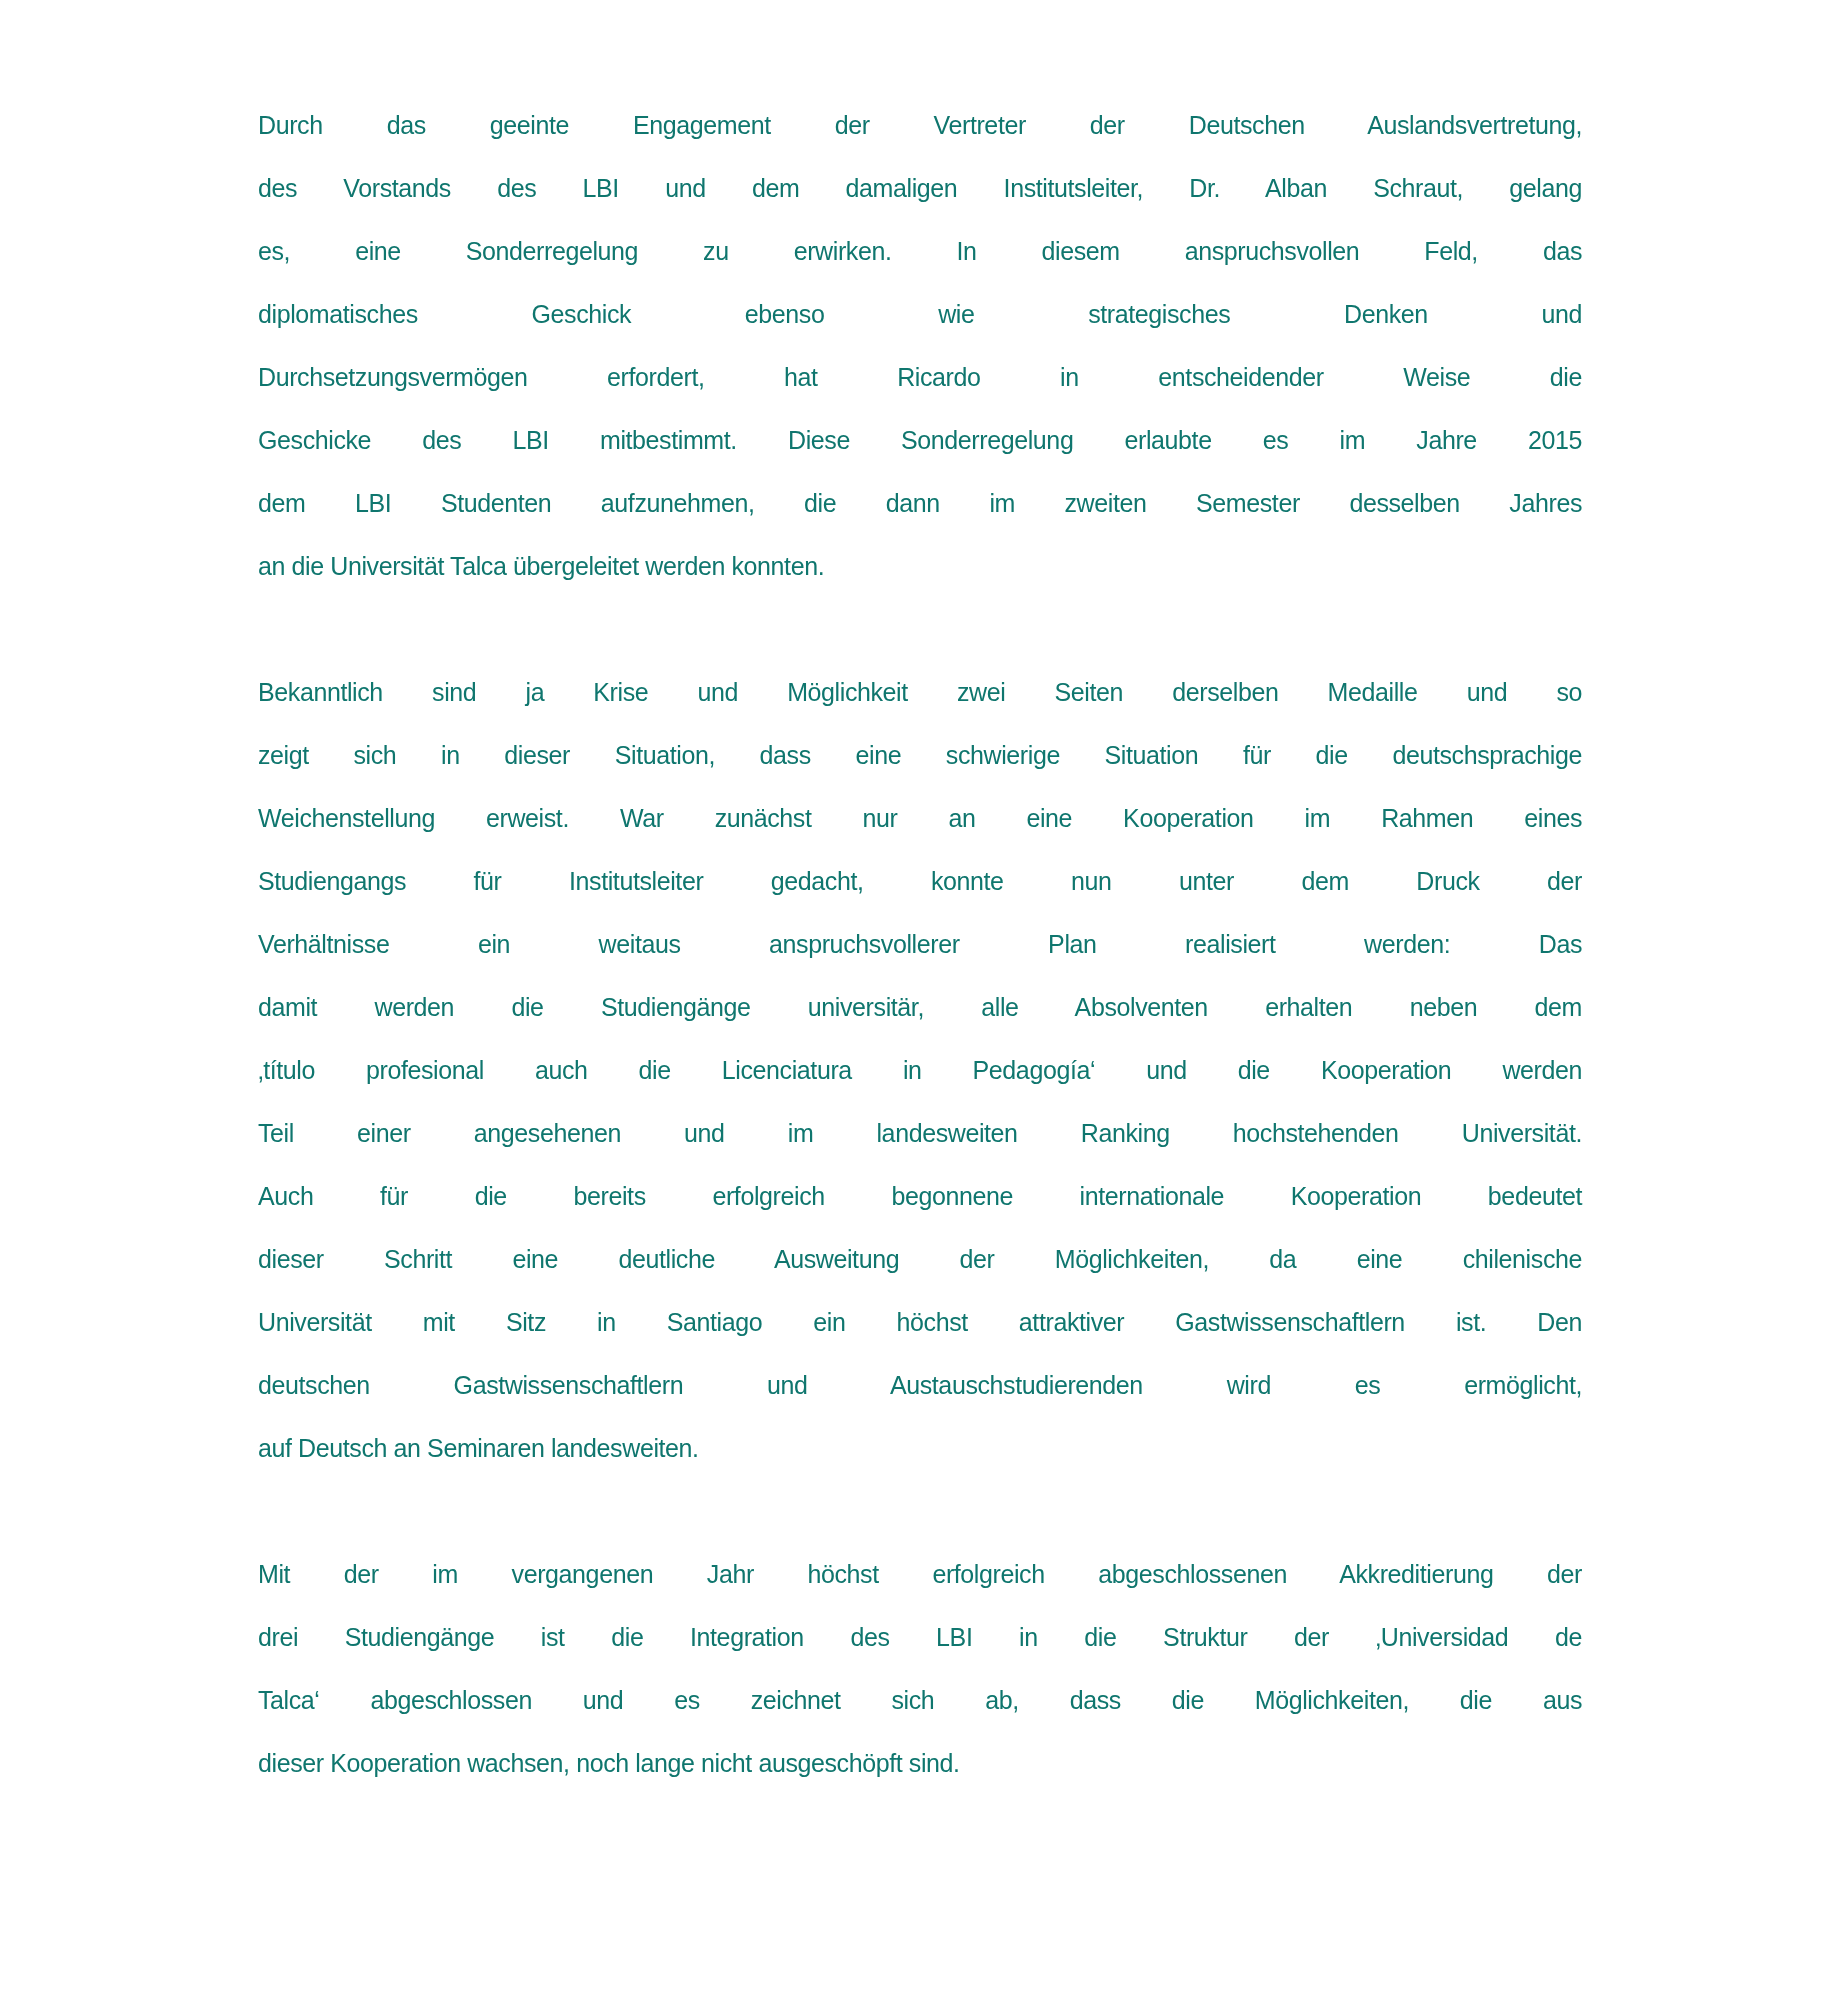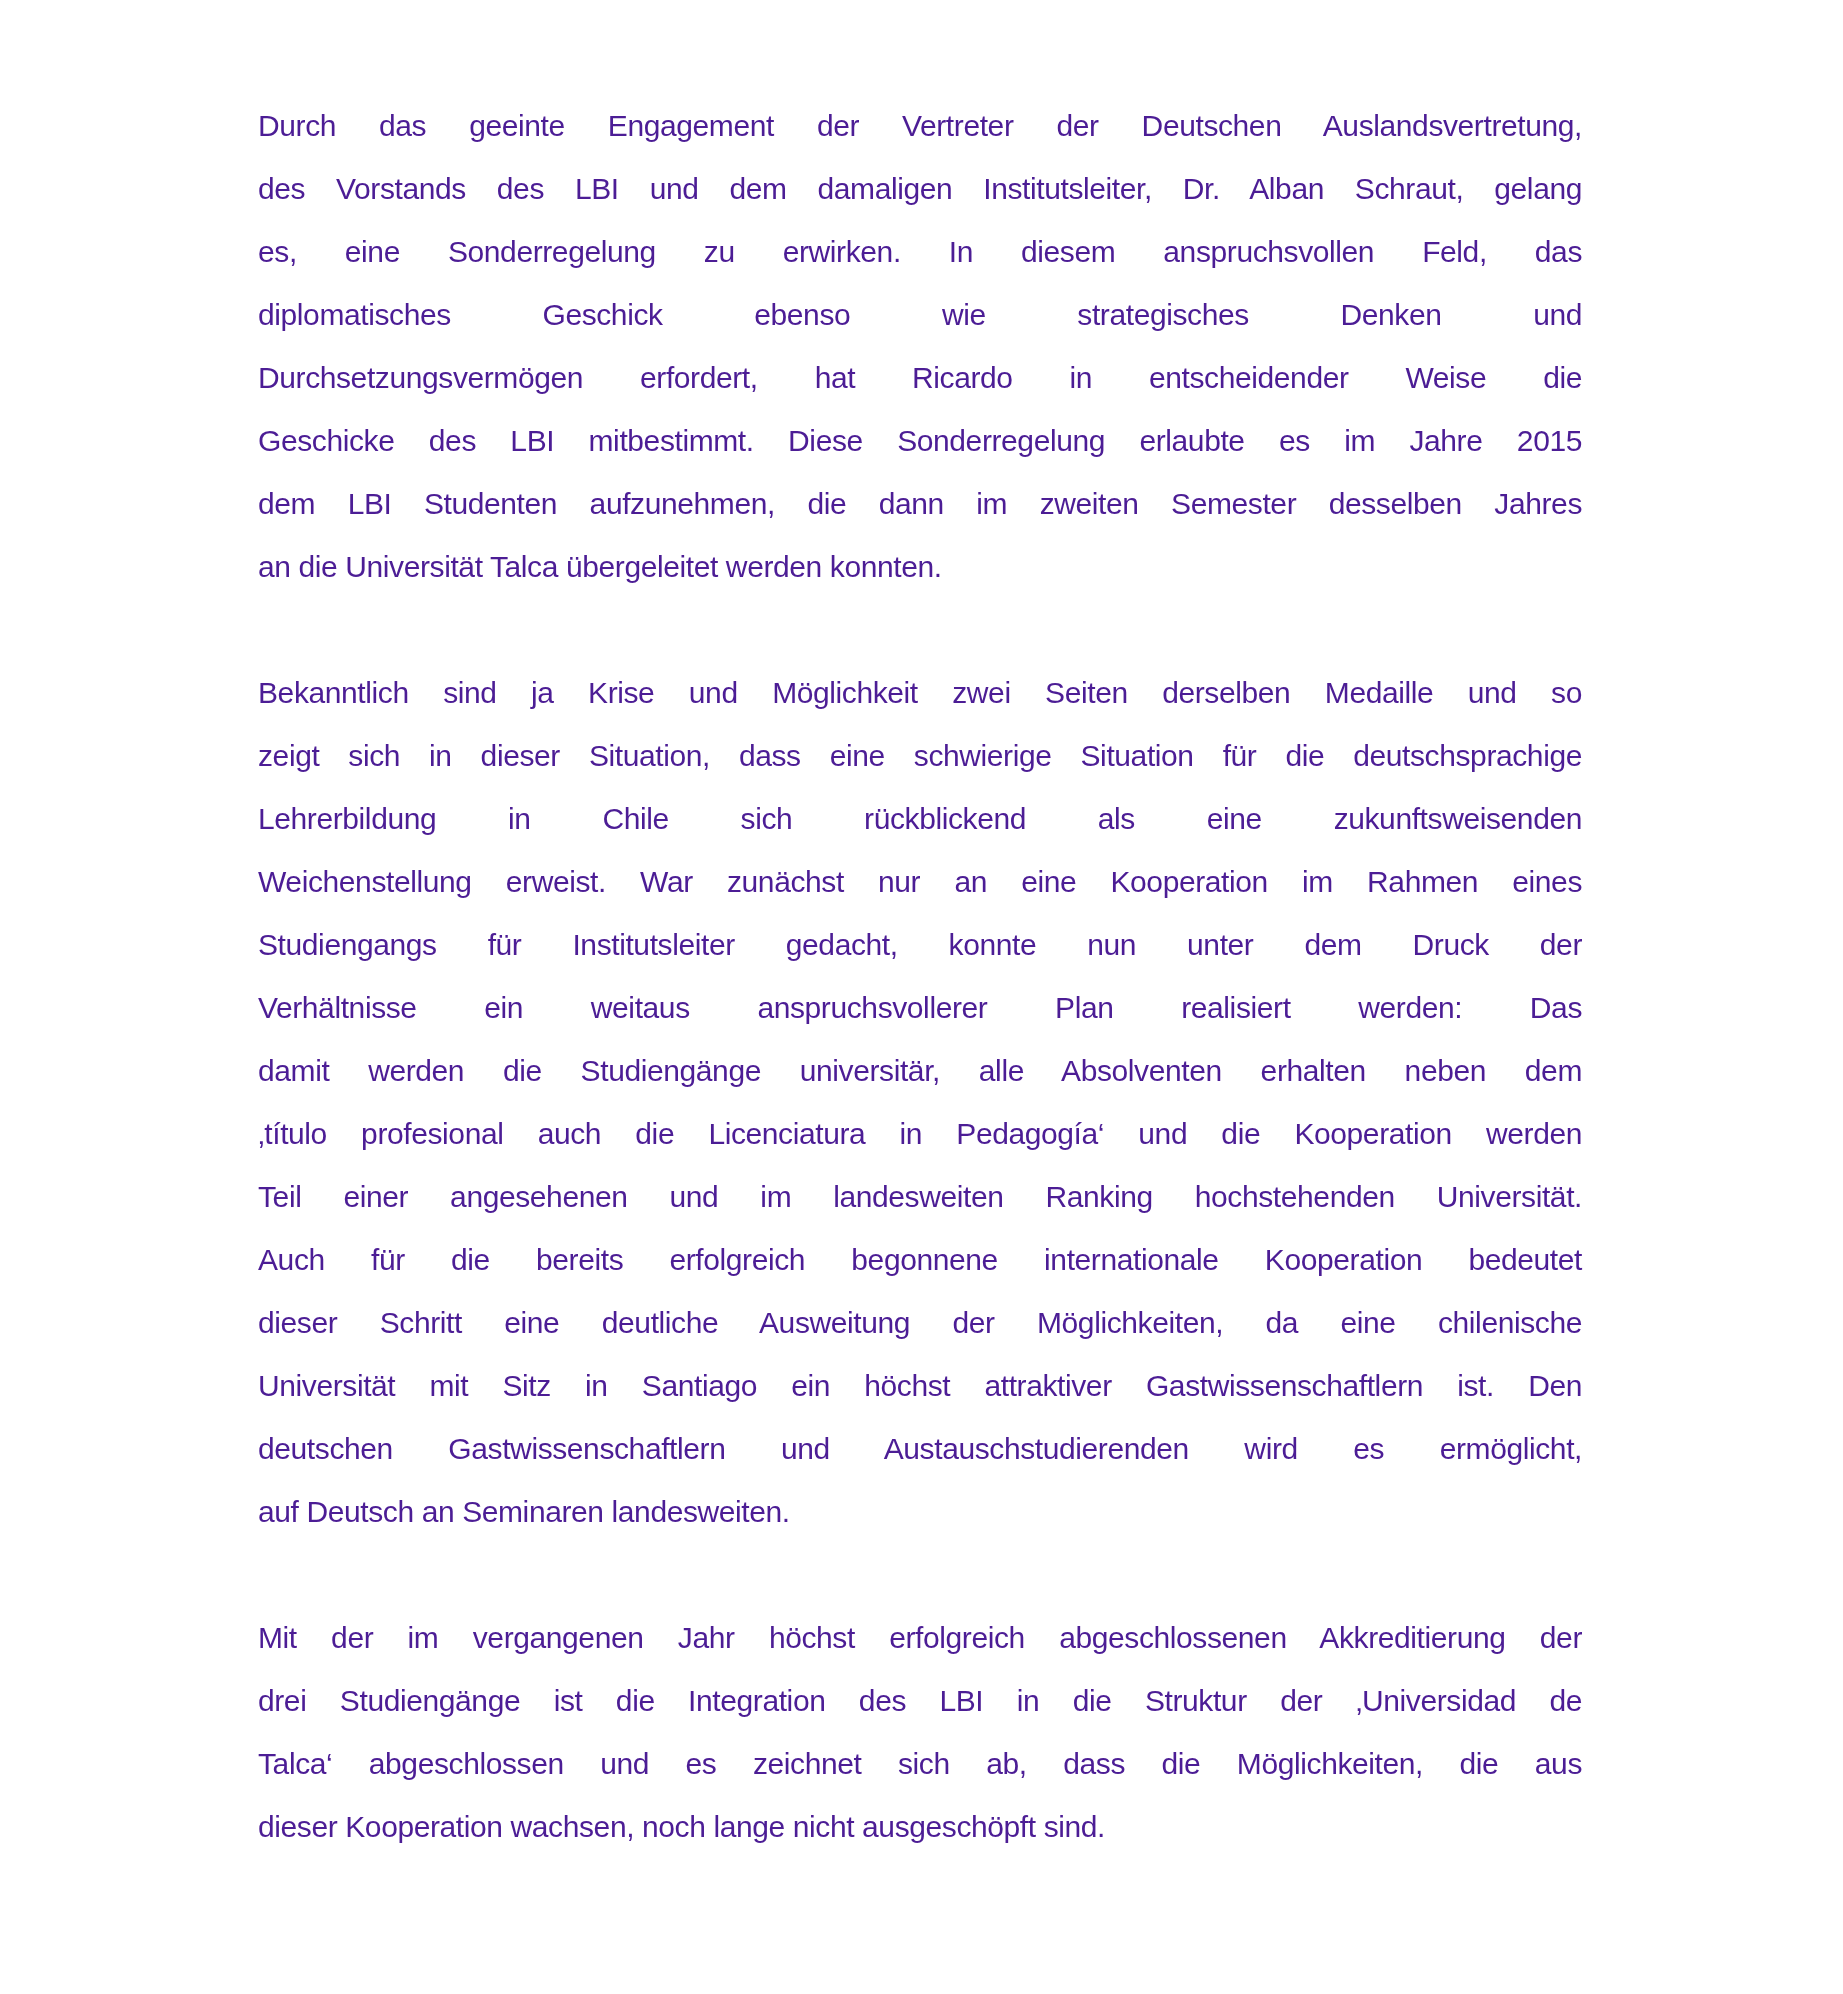--- a/index.html
+++ b/index.html
@@ -22,27 +22,27 @@
     top: 94px;
     width: 1324px;
   }
   .para {
     margin: 0 0 63px 0;
   }
   .para:last-child {
     margin-bottom: 0;
   }
   .line {
-    font-size: 30px;
+    font-size: 25px;
     line-height: 63px;
     letter-spacing: -0.4px;
     white-space: normal;
     text-align: justify;
     text-align-last: justify;
-    color: #4c1d95;
+    color: #0f766e;
   }
   .line.last {
     text-align-last: left;
   }
 </style>
 </head>
 <body>
 
 <div class="page">
   <div class="textblock">
@@ -52,21 +52,20 @@
         <div class="line">es, eine Sonderregelung zu erwirken. In diesem anspruchsvollen Feld, das</div>
         <div class="line">diplomatisches Geschick ebenso wie strategisches Denken und</div>
         <div class="line">Durchsetzungsvermögen erfordert, hat Ricardo in entscheidender Weise die</div>
         <div class="line">Geschicke des LBI mitbestimmt. Diese Sonderregelung erlaubte es im Jahre 2015</div>
         <div class="line">dem LBI Studenten aufzunehmen, die dann im zweiten Semester desselben Jahres</div>
         <div class="line last">an die Universität Talca übergeleitet werden konnten.</div>
       </div>
       <div class="para">
         <div class="line">Bekanntlich sind ja Krise und Möglichkeit zwei Seiten derselben Medaille und so</div>
         <div class="line">zeigt sich in dieser Situation, dass eine schwierige Situation für die deutschsprachige</div>
-        <div class="line">Lehrerbildung in Chile sich rückblickend als eine zukunftsweisenden</div>
         <div class="line">Weichenstellung erweist. War zunächst nur an eine Kooperation im Rahmen eines</div>
         <div class="line">Studiengangs für Institutsleiter gedacht, konnte nun unter dem Druck der</div>
         <div class="line">Verhältnisse ein weitaus anspruchsvollerer Plan realisiert werden: Das</div>
         <div class="line">damit werden die Studiengänge universitär, alle Absolventen erhalten neben dem</div>
         <div class="line">‚título profesional auch die Licenciatura in Pedagogía‘ und die Kooperation werden</div>
         <div class="line">Teil einer angesehenen und im landesweiten Ranking hochstehenden Universität.</div>
         <div class="line">Auch für die bereits erfolgreich begonnene internationale Kooperation bedeutet</div>
         <div class="line">dieser Schritt eine deutliche Ausweitung der Möglichkeiten, da eine chilenische</div>
         <div class="line">Universität mit Sitz in Santiago ein höchst attraktiver Gastwissenschaftlern ist. Den</div>
         <div class="line">deutschen Gastwissenschaftlern und Austauschstudierenden wird es ermöglicht,</div>

